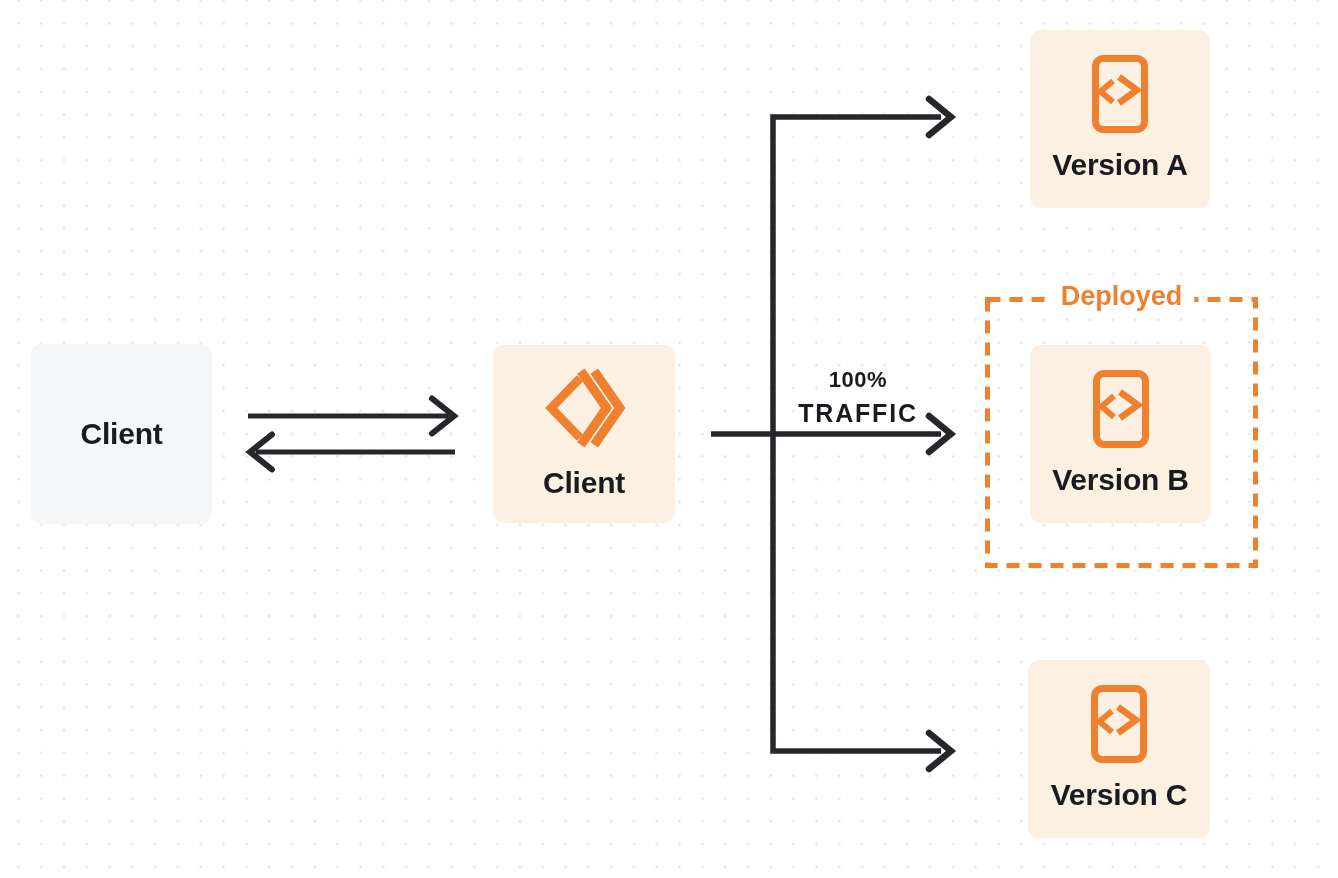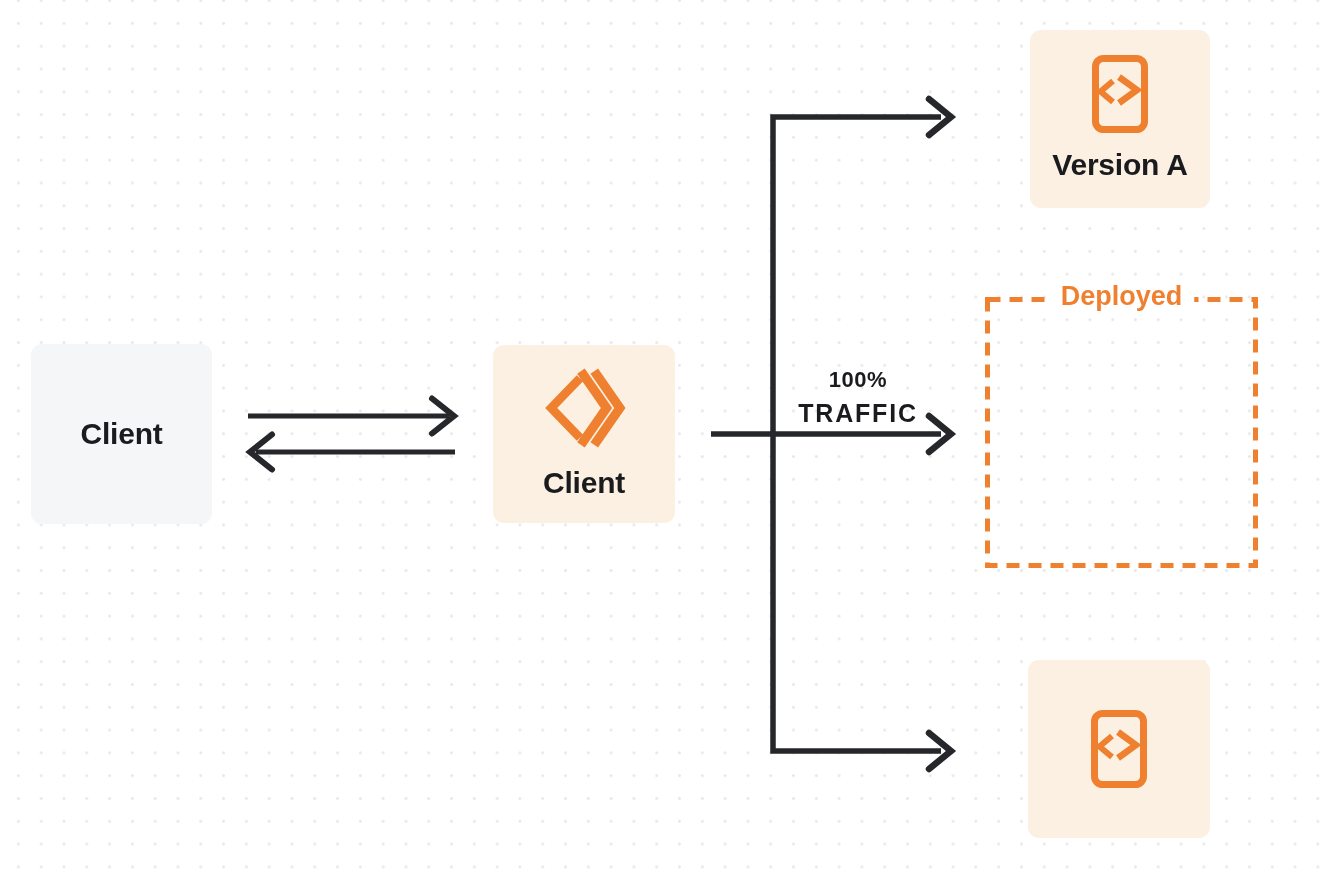--- a/index.html
+++ b/index.html
@@ -104,20 +104,27 @@
     <span class="deployed-label">Deployed</span>
   </div>
 
   <div class="node cream" id="version-a">
     <svg width="56" height="78" viewBox="0 0 56 78">
       <use href="#code-file-glyph"></use>
     </svg>
     <span class="node-label">Version A</span>
   </div>
 
+  <div class="node cream" id="version-b">
+    <svg width="56" height="78" viewBox="0 0 56 78">
+      <use href="#code-file-glyph"></use>
+    </svg>
+    <span class="node-label">Version B</span>
+  </div>
 
   <div class="node cream" id="version-c">
     <svg width="56" height="78" viewBox="0 0 56 78">
       <use href="#code-file-glyph"></use>
     </svg>
+    <span class="node-label">Version C</span>
   </div>
 
 </div>
 
 </body></html>

